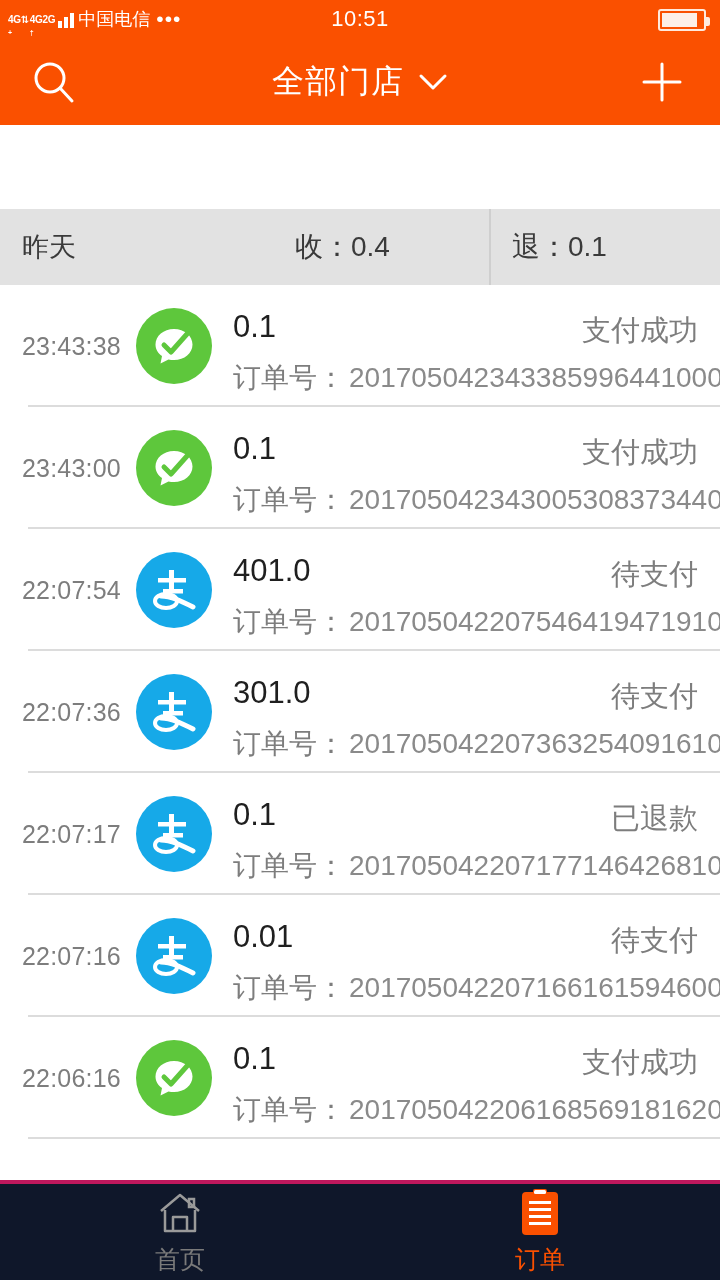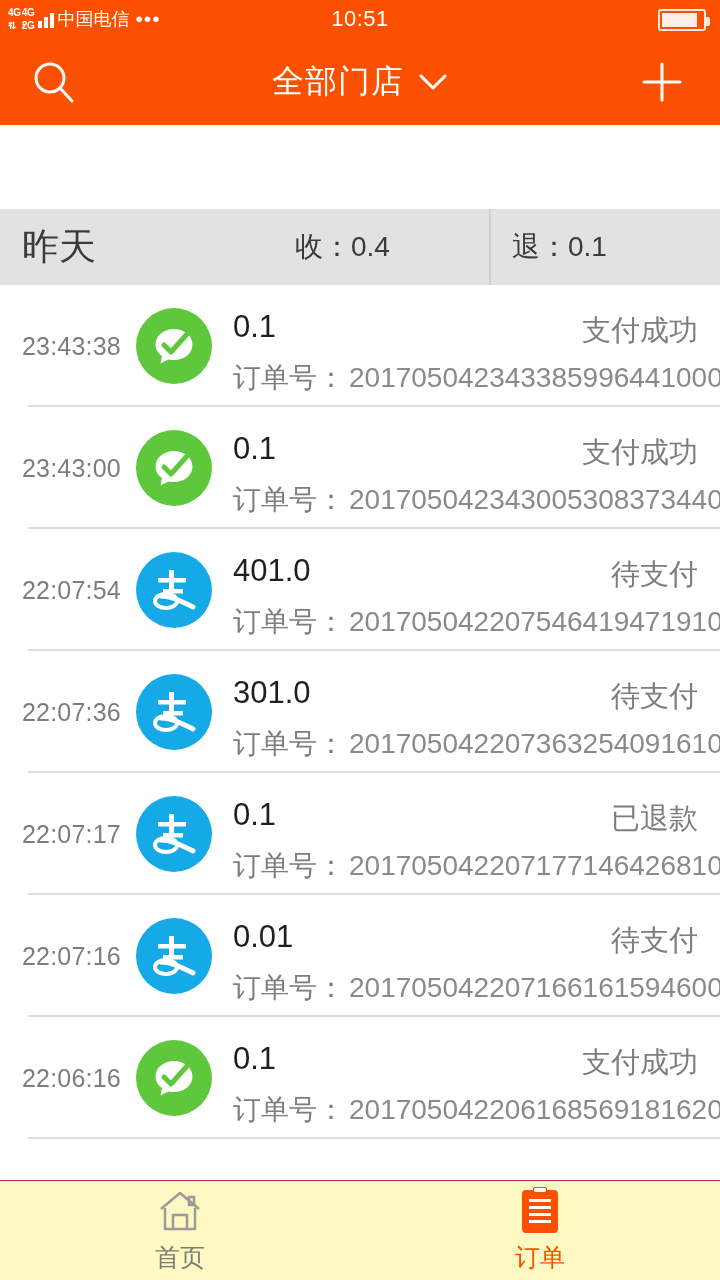--- a/index.html
+++ b/index.html
@@ -9,21 +9,21 @@
     background:#ffffff; overflow:hidden;
   }
   #app { position:relative; width:720px; height:1280px; background:#fff; }
 
   
   .statusbar{
     position:absolute; top:0; left:0; width:720px; height:38px;
     background:#FA5000; color:#fff;
   }
   .sb-left{ position:absolute; left:8px; top:0; height:38px; display:flex; align-items:center; }
-  .net-stack{ display:flex; flex-direction:column; justify-content:center; line-height:1;
+  .net-stack{ display:flex; justify-content:center; line-height:1;
               font-size:10px; font-weight:bold; letter-spacing:-0.3px; margin-right:1px; }
   .net-stack span{ display:block; height:13px; line-height:13px; }
   .net-sup{ font-size:7px; vertical-align:super; }
   .bars{ display:flex; align-items:flex-end; height:17px; margin:0 2px; }
   .bars i{ display:block; width:4px; margin-right:2px; background:#fff; }
   .bars i:nth-child(1){ height:7px; }
   .bars i:nth-child(2){ height:11px; }
   .bars i:nth-child(3){ height:15px; }
   .carrier{ font-size:18px; letter-spacing:0px; }
   .dots{ font-size:21px; margin-left:6px; letter-spacing:1px; }
@@ -81,21 +81,21 @@
 
   
   .list{
     position:absolute; top:209px; left:0; width:720px; height:971px;
     overflow:hidden; background:#fff;
   }
   .summary{
     height:76px; background:#e2e2e2; display:flex; align-items:center;
     position:relative;
   }
-  .summary .s-date{ position:absolute; left:22px; font-size:37px; color:#3a3a3a; }
+  .summary .s-date{ position:absolute; left:22px; font-size:27px; color:#3a3a3a; }
   .summary .s-in{ position:absolute; left:295px; font-size:28px; color:#3a3a3a;text-align:right; }
   .summary .s-out{ position:absolute; left:512px; font-size:28px; color:#3a3a3a; }
   .summary .s-div{ position:absolute; left:489px; top:0; width:2px; height:76px; background:#cfcfcf; }
 
   .row{ height:122px; position:relative; background:#fff;padding-left:16px; }
   .row:after{
     content:""; position:absolute; left:28px; right:0; bottom:0; height:2px; background:#dcdcdc;
   }
   .row .time{
     position:absolute; left:22px; top:50%; transform:translateY(-50%);
@@ -117,21 +117,21 @@
   .orderline{
     position:absolute; left:233px; right:22px; top:74px;
     display:flex; align-items:baseline;
   }
   .order-label{ font-size:28px; color:#7d7d7d; white-space:nowrap; }
   .order-num{ font-size:28px; color:#8a8a8a; margin-left:4px; white-space:nowrap; }
 
   
   .tabbar{
     position:absolute; bottom:0; left:0; width:720px; height:100px;
-    background:#fef9c3; display:flex; border-top:1px solid #be185d;
+    background:#0f172a; display:flex; border-top:4px solid #be185d;
   }
   .tab{
     flex:1; display:flex; flex-direction:column; align-items:center; justify-content:center; gap:6px;
   }
   .tab-label{ font-size:25px; color:#7a7a7a; }
   .tab.active .tab-label{ color:#FA5000; }
   .tab-icon{ height:48px; display:flex; align-items:center; justify-content:center; }
 </style>
 </head>
 <body>

